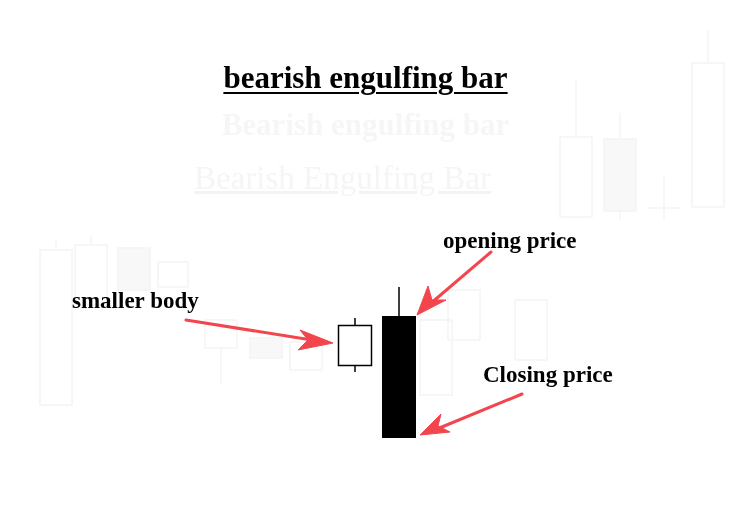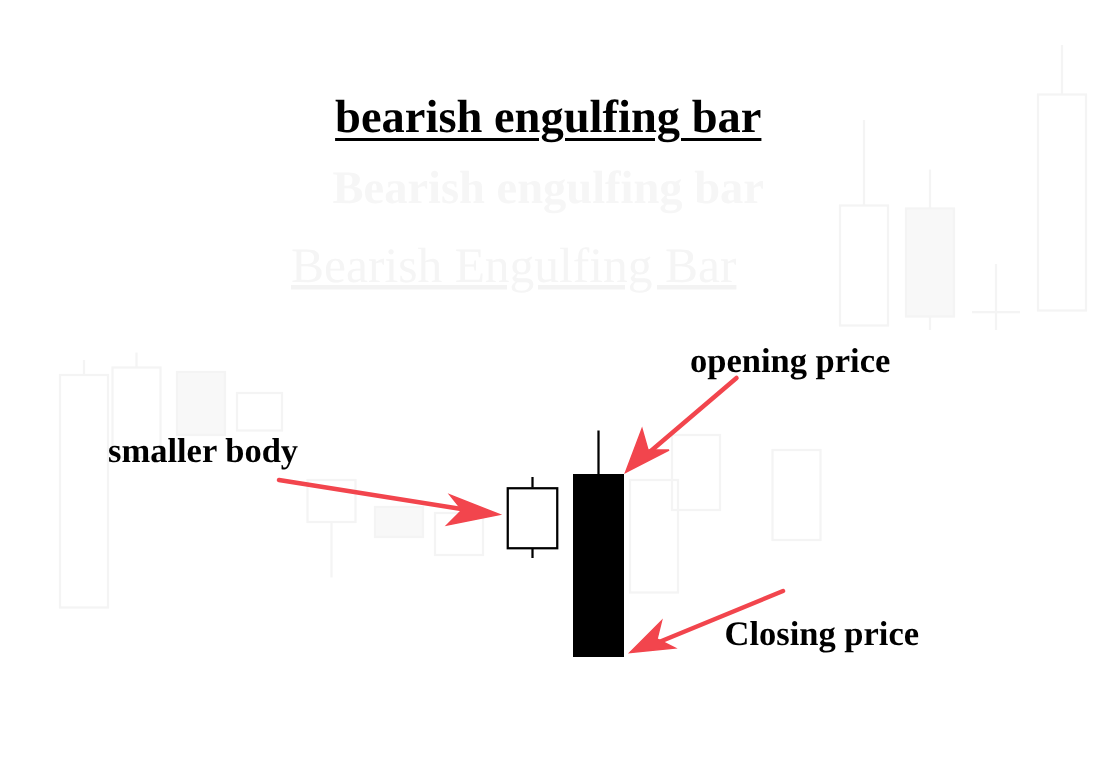--- a/index.html
+++ b/index.html
@@ -9,22 +9,22 @@
     .title { left: 0; width: 731px; top: 60px; text-align: center;
              font-size: 31px; font-weight: bold; }
     .title span { text-decoration: underline; text-decoration-thickness: 2px; text-underline-offset: 4px; }
     .ghost1 { left: 0; width: 731px; top: 107px; text-align: center; font-size: 31px;
               font-weight: bold; color: #f6f6f6; }
     .ghost2 { left: 0; width: 685px; top: 160px; text-align: center; font-size: 33px;
               color: #f5f5f5; }
     .ghost2 span { text-decoration: underline; text-decoration-color: #f3f3f3; }
     .label { font-size: 23px; font-weight: bold; white-space: nowrap; }
     .lbl-small { left: 72px; top: 288px; }
-    .lbl-open { left: 460px; top: 228px; text-align: center; }
-    .lbl-close { left: 483px; top: 362px; margin-top: 48px; }
+    .lbl-open { left: 443px; top: 228px; text-align: center; }
+    .lbl-close { left: 483px; top: 362px; }
     svg.layer { position: absolute; left: 0; top: 0; }
   </style>
 </head>
 <body>
 
 <svg class="layer" width="731" height="511">
   <g fill="none" stroke="#f4f4f4" stroke-width="1.5">
     <rect x="560" y="137" width="32" height="80"></rect>
       <line x1="576" y1="80" x2="576" y2="137"></line>
     <rect x="604" y="139" width="32" height="72" fill="#f8f8f8"></rect>

